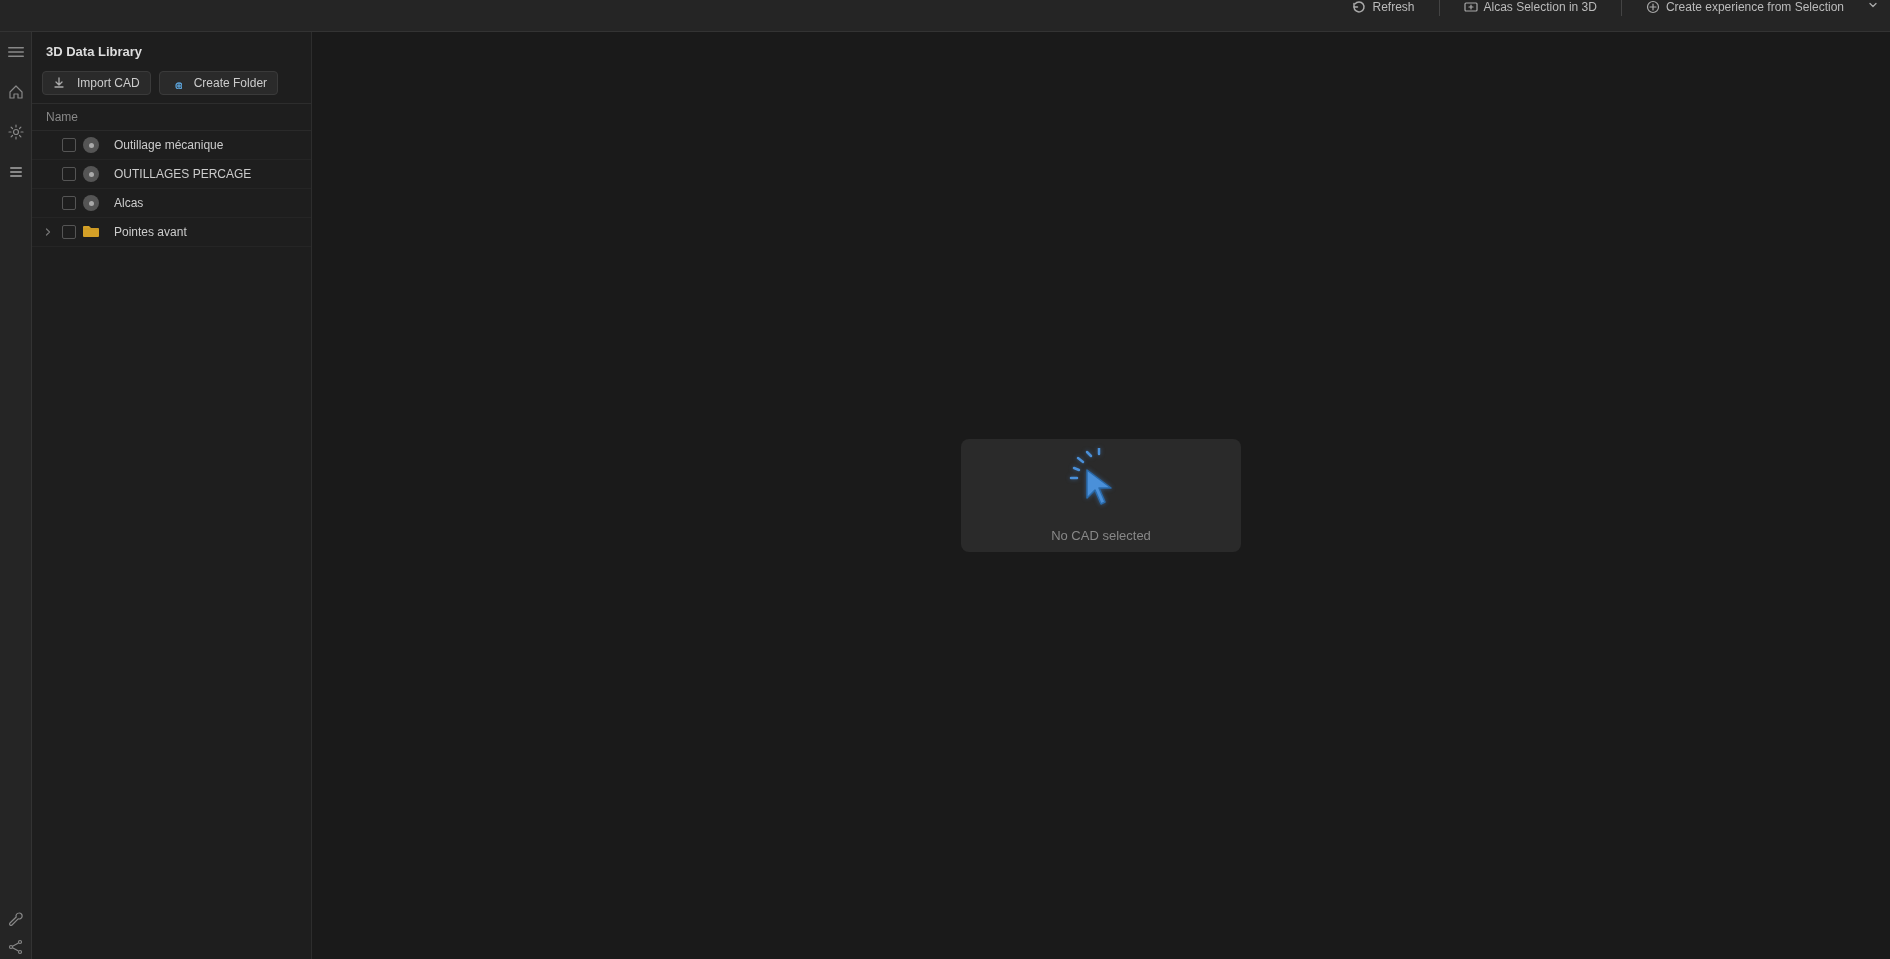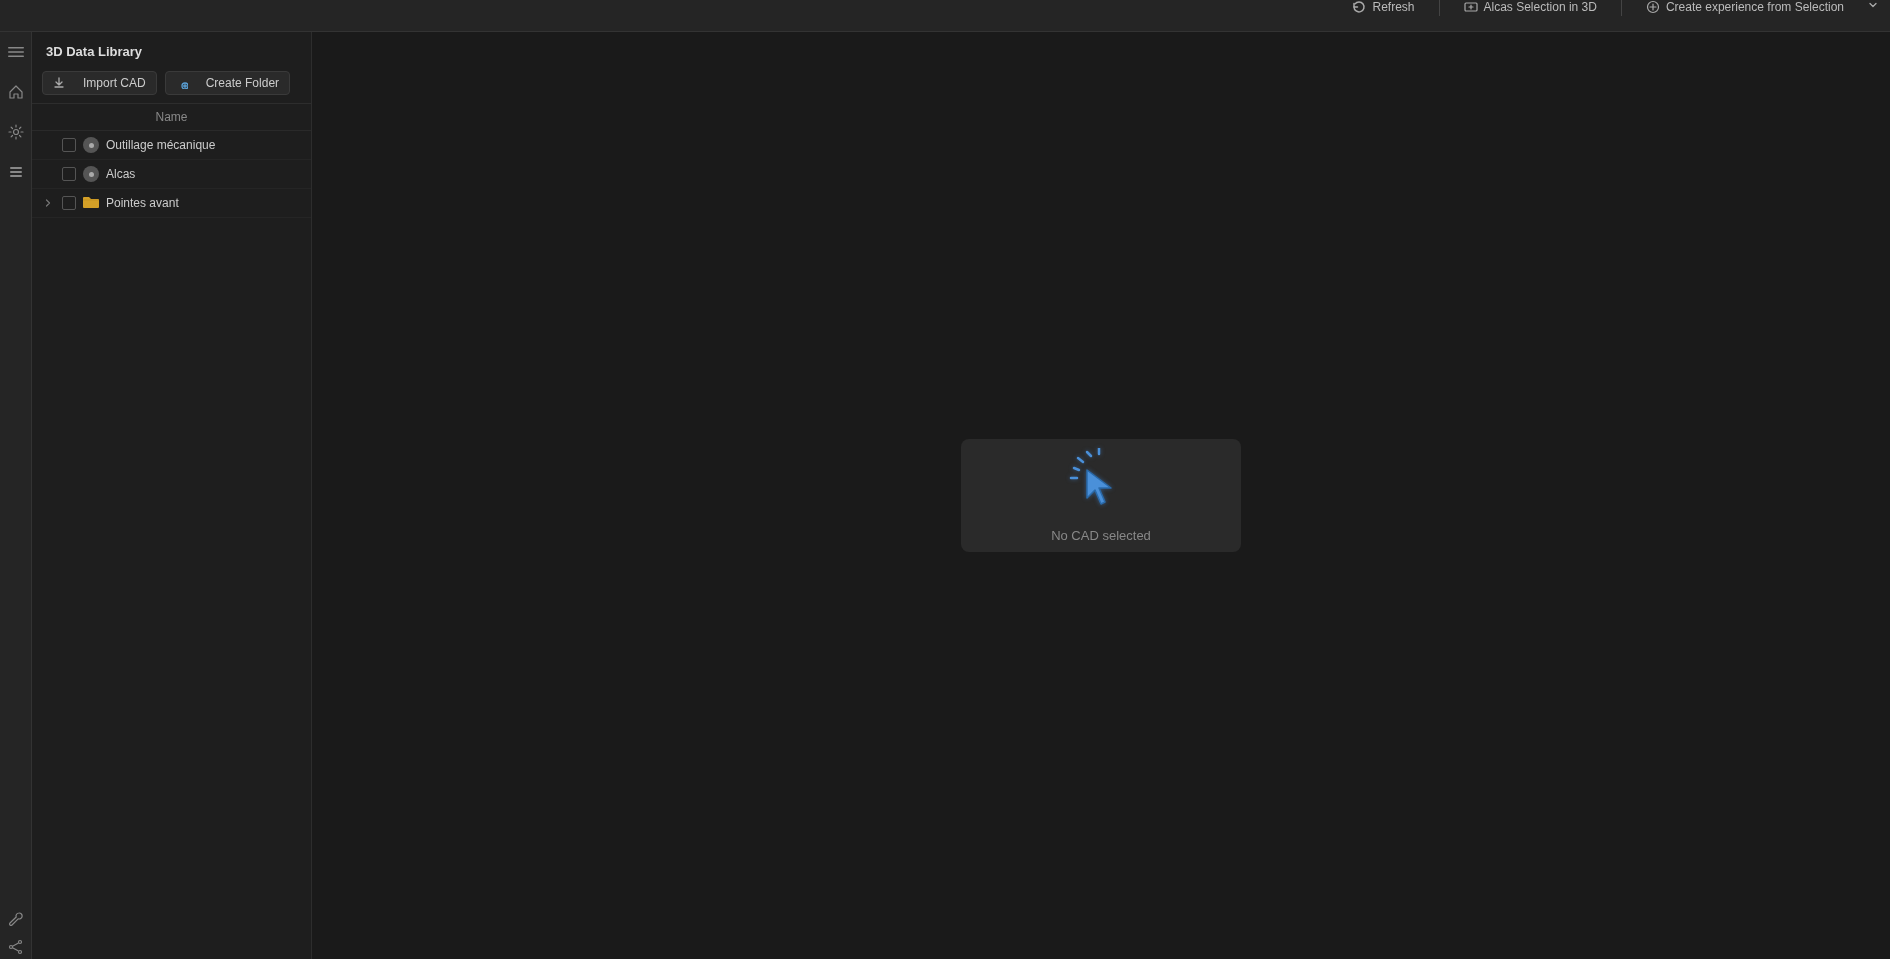--- a/index.html
+++ b/index.html
@@ -96,36 +96,35 @@
     #panel-toolbar {
       display: flex;
       align-items: center;
       gap: 8px;
       padding: 4px 10px 8px 10px;
       border-bottom: 1px solid #2d2d2d;
     }
     .toolbar-btn {
       display: flex;
       align-items: center;
-      gap: 18px;
+      gap: 12px;
       padding: 4px 10px;
       background: #2a2a2a;
       border: 1px solid #3a3a3a;
       border-radius: 4px;
       color: #ccc;
       cursor: pointer;
       font-size: 12px;
     }
 
     #file-list-header {
       padding: 6px 14px;
       font-size: 12px;
       color: #888;
       border-bottom: 1px solid #2a2a2a;
-      text-align: center;
     }
 
     #file-list {
       flex: 1;
       overflow-y: auto;
     }
     .file-row {
       display: flex;
       align-items: center;
       padding: 5px 8px;
@@ -156,20 +155,21 @@
       height: 18px;
       display: flex;
       align-items: center;
       justify-content: center;
       flex-shrink: 0;
     }
     .file-row .file-name {
       color: #ccc;
       font-size: 12px;
       flex: 1;
+      margin-left: 8px;
     }
 
     
     .cad-icon {
       width: 16px;
       height: 16px;
       border-radius: 50%;
       background: #555;
       display: flex;
       align-items: center;
@@ -339,20 +339,28 @@
 
       <div class="file-row">
         <div class="expand-arrow"></div>
         <div class="checkbox"></div>
         <div class="file-icon">
           <div class="cad-icon"></div>
         </div>
         <span class="file-name">Outillage mécanique</span>
       </div>
 
+      <div class="file-row">
+        <div class="expand-arrow"></div>
+        <div class="checkbox"></div>
+        <div class="file-icon">
+          <div class="cad-icon"></div>
+        </div>
+        <span class="file-name">OUTILLAGES PERCAGE</span>
+      </div>
 
 
       <div class="file-row">
         <div class="expand-arrow"></div>
         <div class="checkbox"></div>
         <div class="file-icon">
           <div class="cad-icon"></div>
         </div>
         <span class="file-name">Alcas</span>
       </div>

